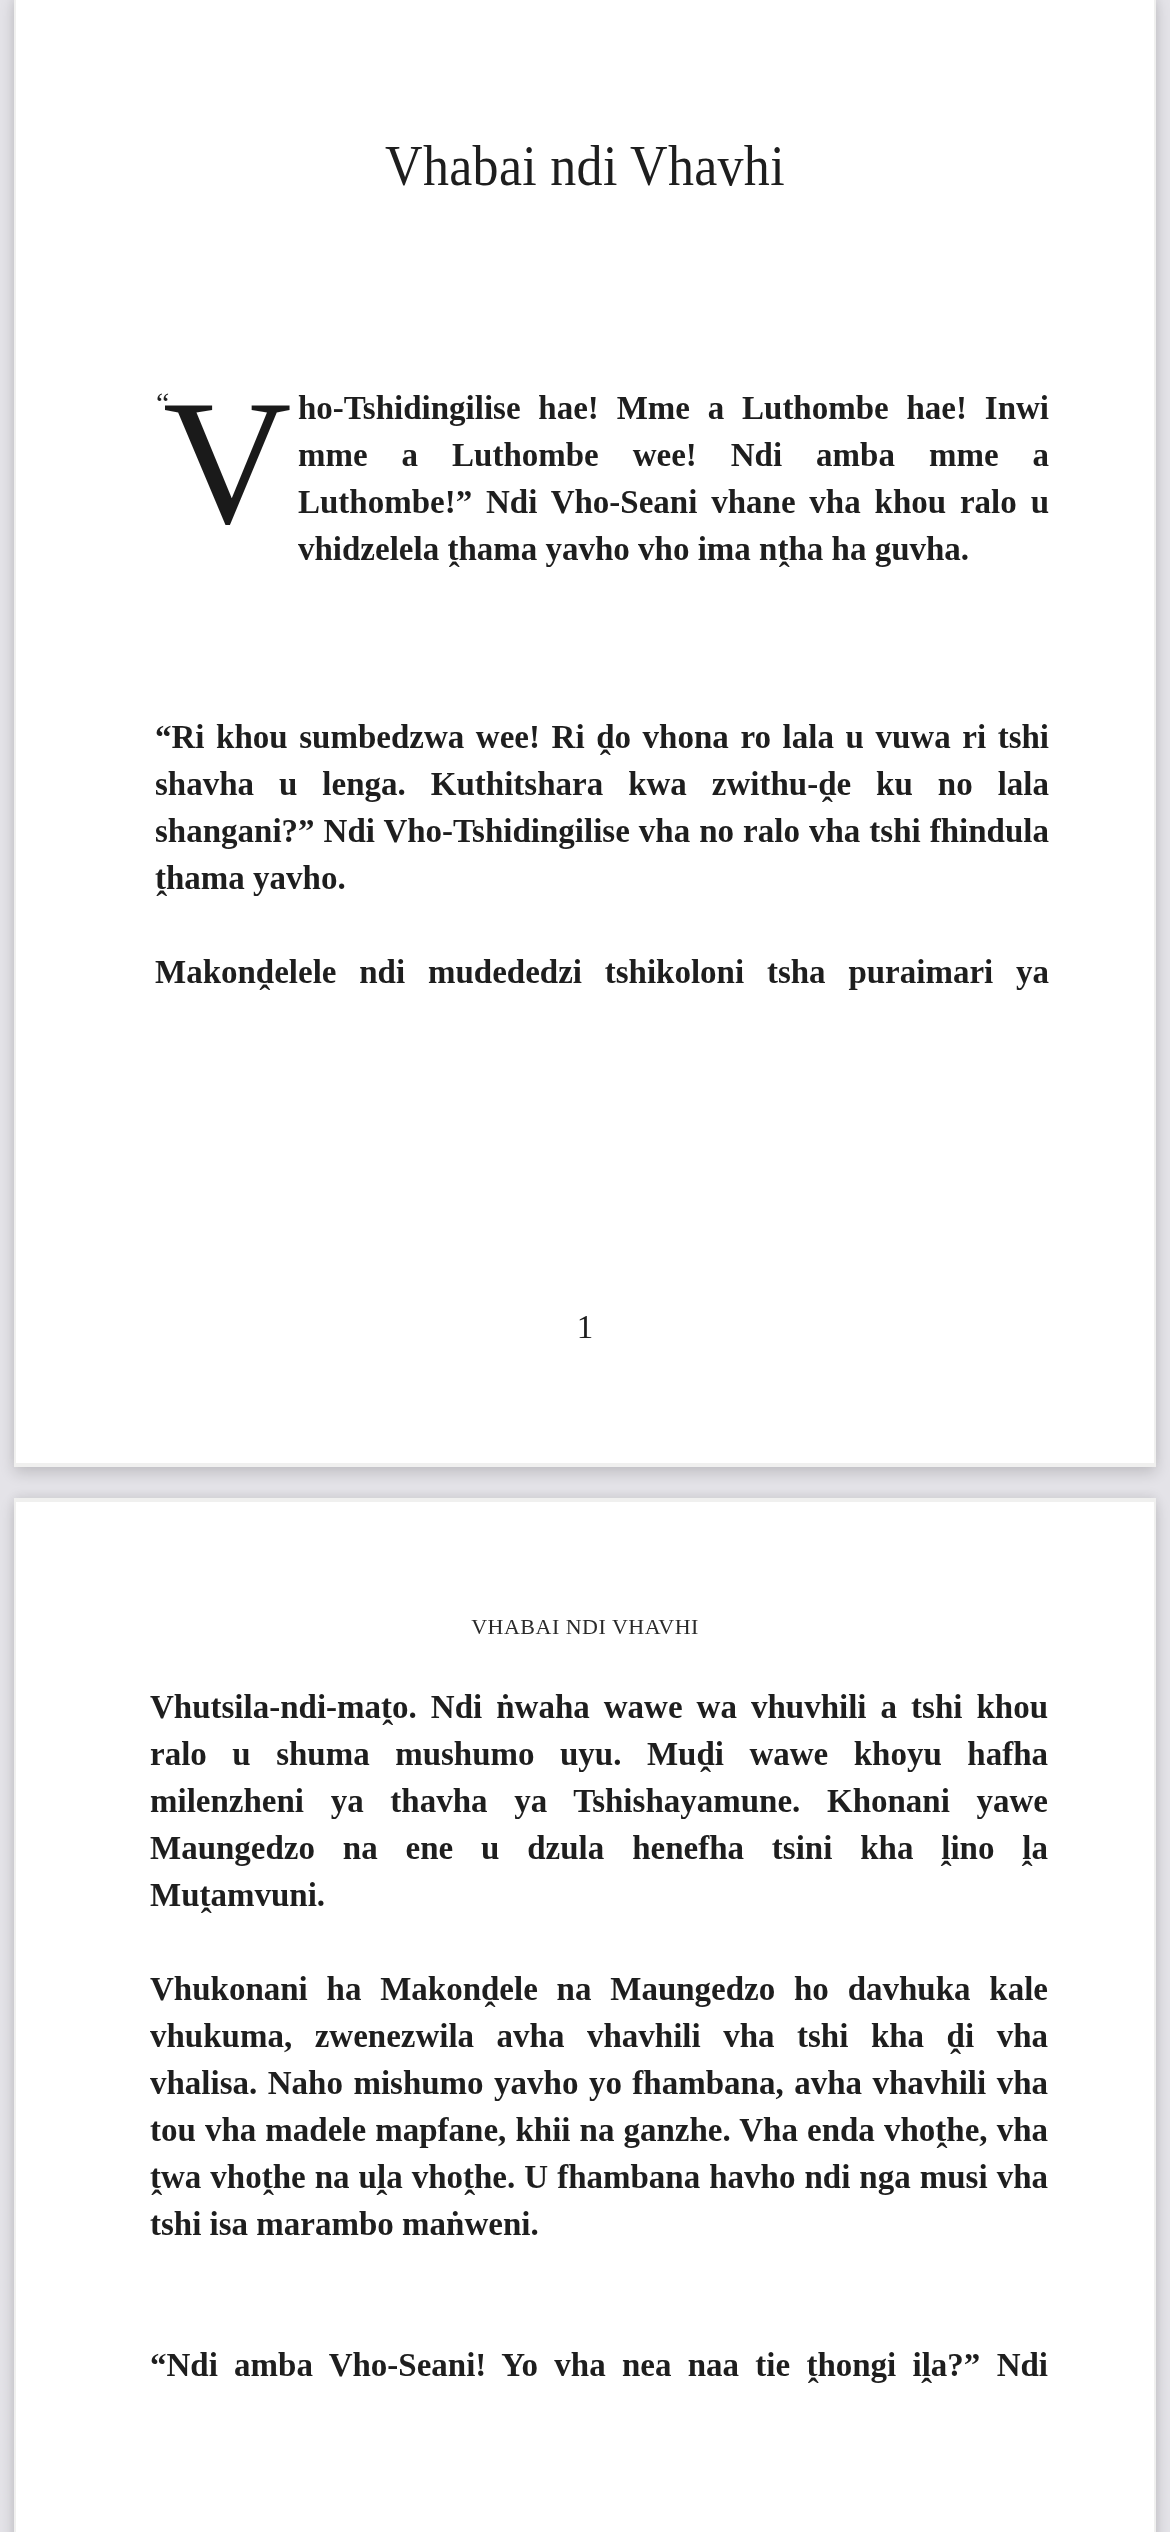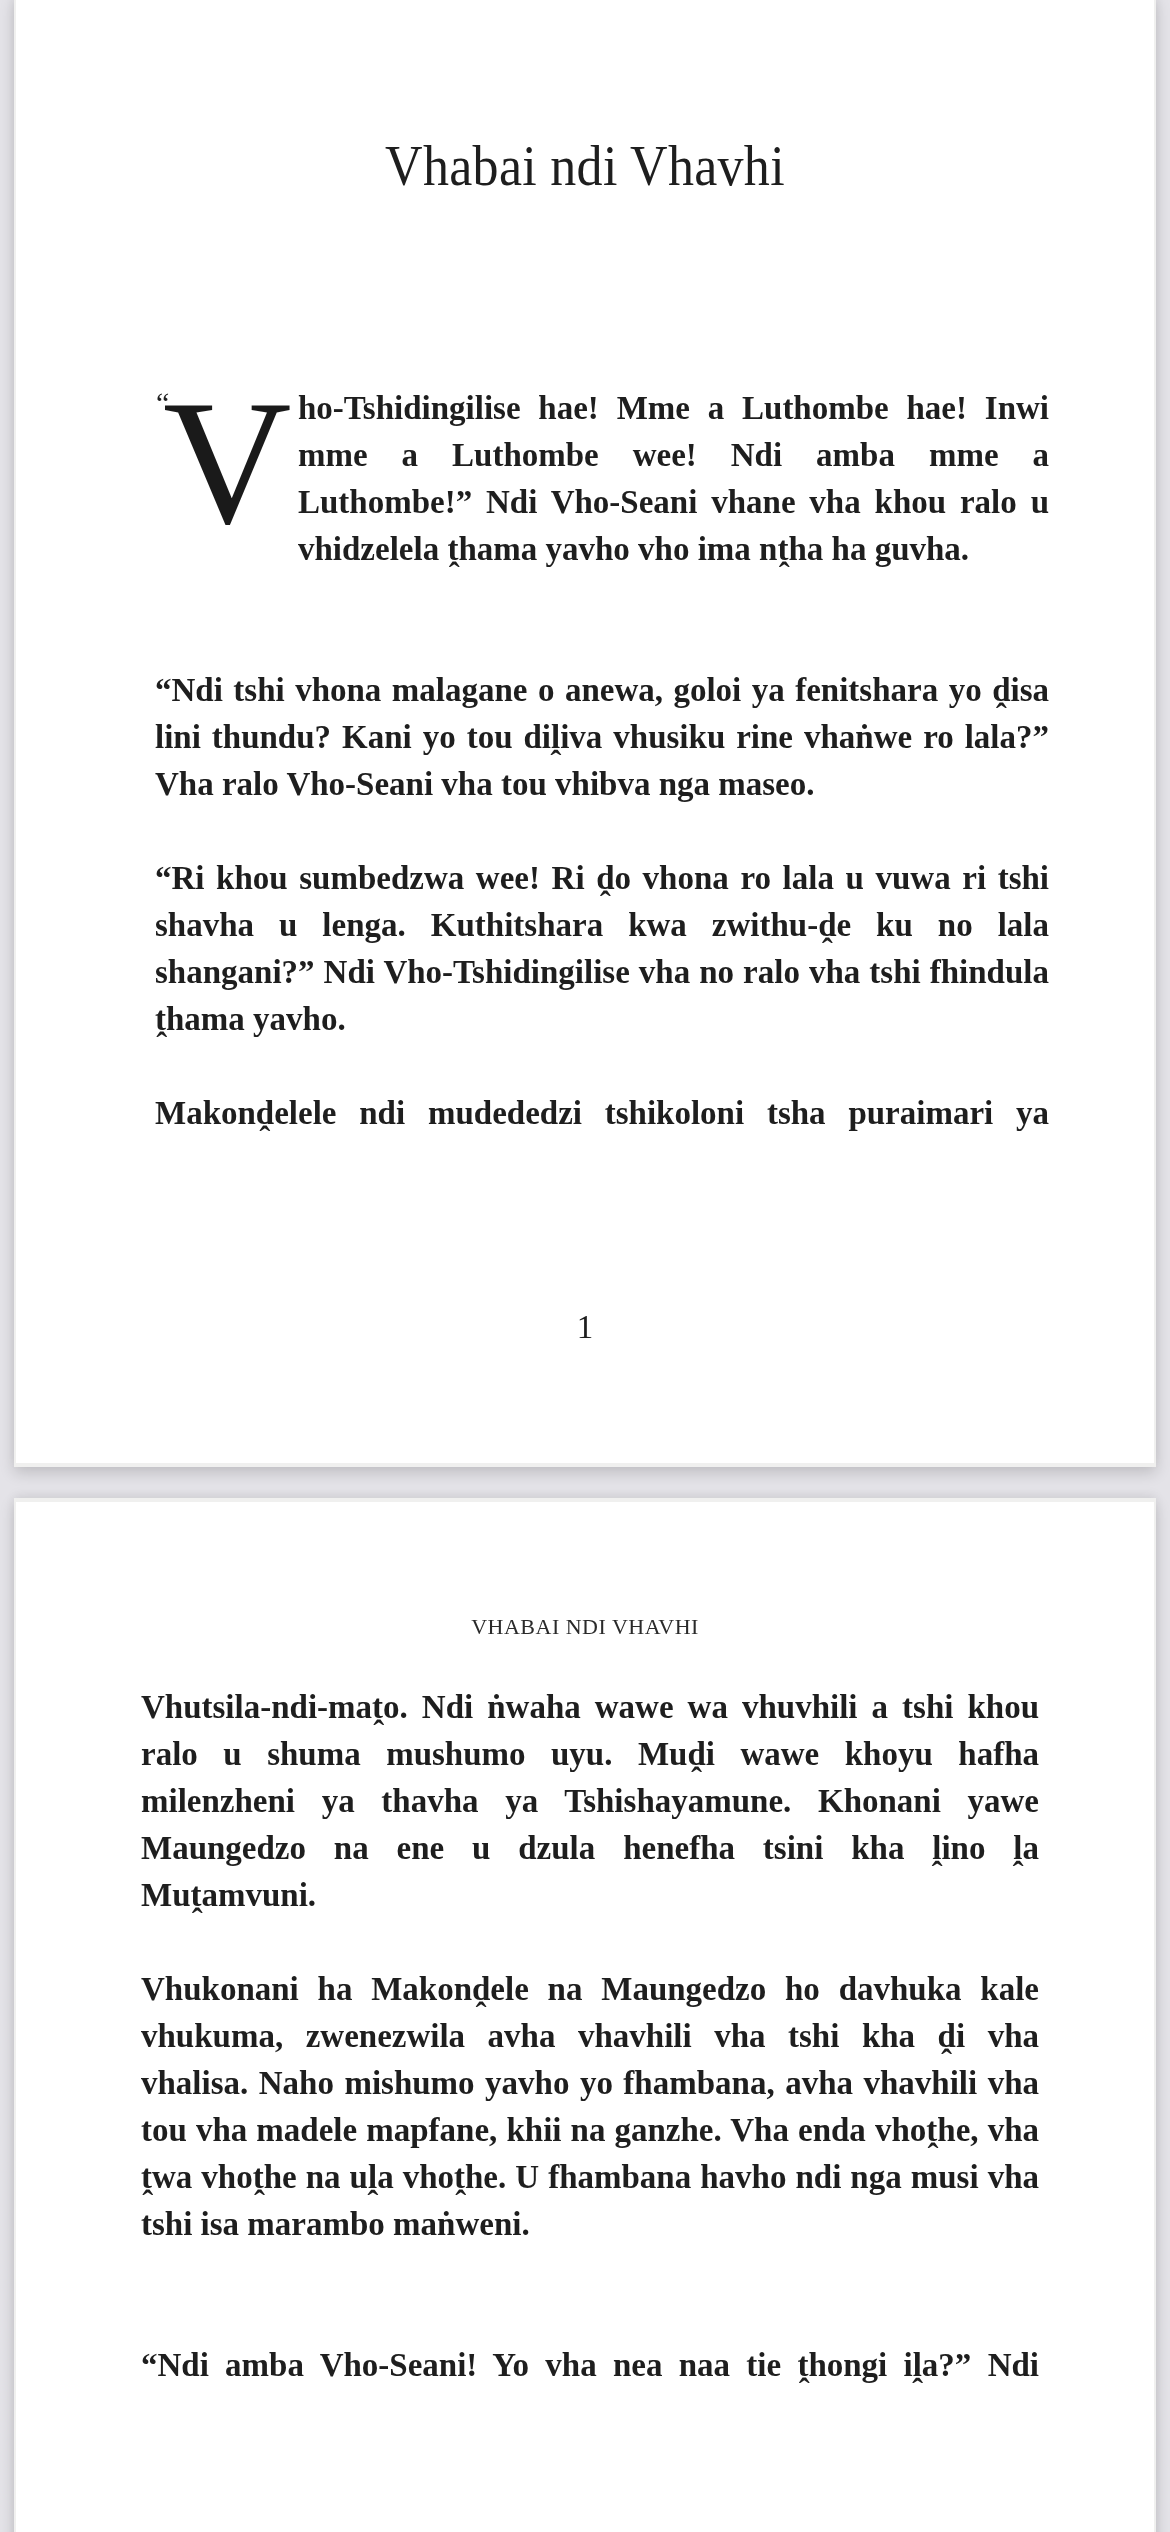--- a/index.html
+++ b/index.html
@@ -84,37 +84,36 @@
 
   .running-head {
     position: absolute;
     left: 0; right: 0;
     top: 112px;
     text-align: center;
     font-size: 22px;
     letter-spacing: 0.5px;
     color: #2a2a2a;
   }
-  #p2-body { top: 182px; left: 125px; width: 898px; }
+  #p2-body { top: 182px; left: 134px; width: 898px; }
 </style>
 </head>
 <body>
 
 <div class="page" id="page-1">
   <div class="chapter-title">Vhabai ndi Vhavhi</div>
 
   <div class="text-block" id="p1-body">
     <div class="drop-cap-wrap">
       <span class="drop-quote">“</span>
       <span class="drop-cap">V</span>
     </div>
     <p>ho-Tshidingilise hae!  Mme a Luthombe hae!  Inwi mme a Luthombe wee! Ndi amba mme a Luthombe!” Ndi Vho-Seani vhane vha khou ralo u vhidzelela ṱhama yavho vho ima nṱha ha guvha.</p>
     <div class="para-gap"></div>
     <div class="para-gap"></div>
-    <p>“Ndi tshi vhona malagane o anewa, goloi ya fenitshara yo ḓisa lini thundu? Kani yo tou diḽiva vhusiku rine vhaṅwe ro lala?” Vha ralo Vho-Seani vha tou vhibva nga maseo.</p>
     <div class="para-gap"></div>
     <p>“Ri khou sumbedzwa wee!  Ri ḓo vhona ro lala u vuwa ri tshi shavha u lenga.  Kuthitshara kwa zwithu-ḓe ku no lala shangani?” Ndi Vho-Tshidingilise vha no ralo vha tshi fhindula ṱhama yavho.</p>
     <div class="para-gap"></div>
     <p style="text-align-last: justify;">Makonḓelele ndi mudededzi tshikoloni tsha puraimari ya</p>
   </div>
 
   <div class="page-number">1</div>
 </div>
 
 <div class="page" id="page-2">

